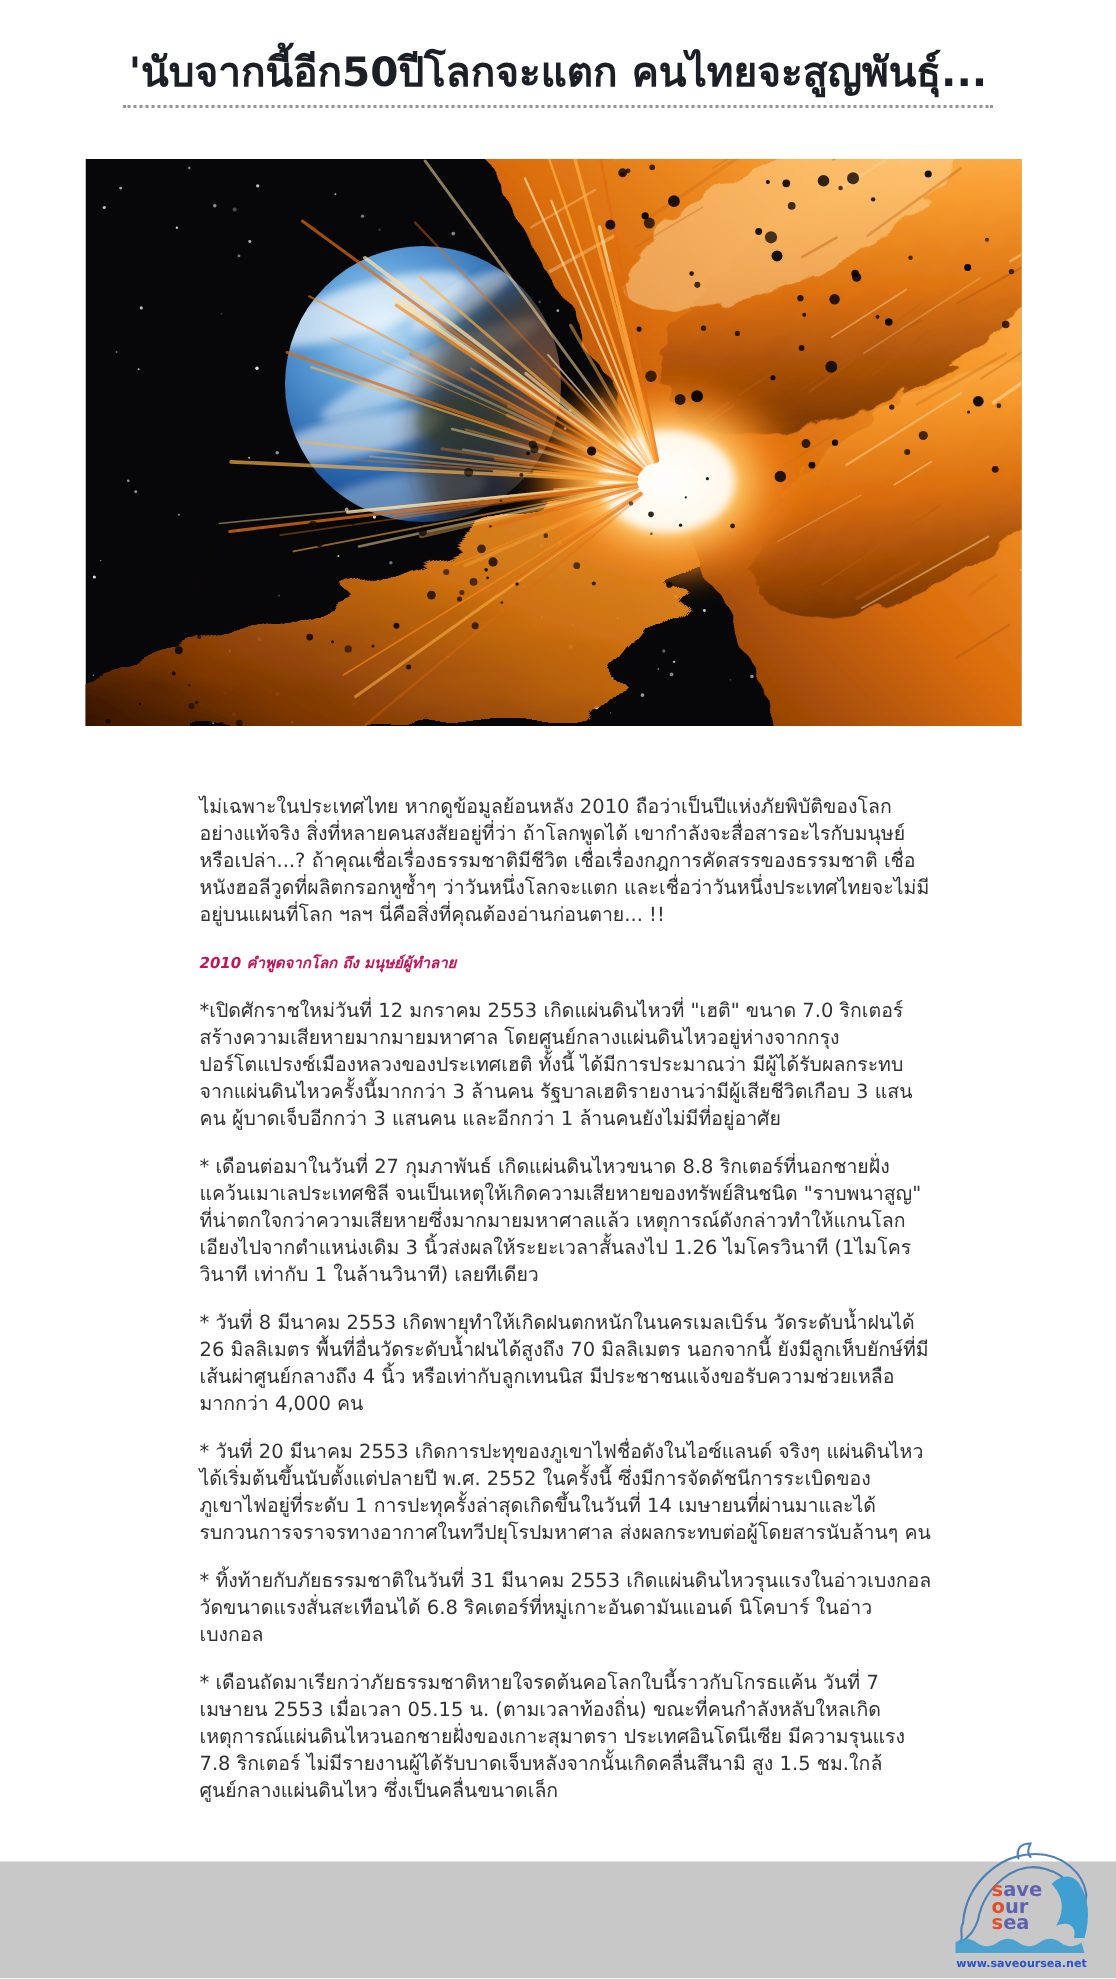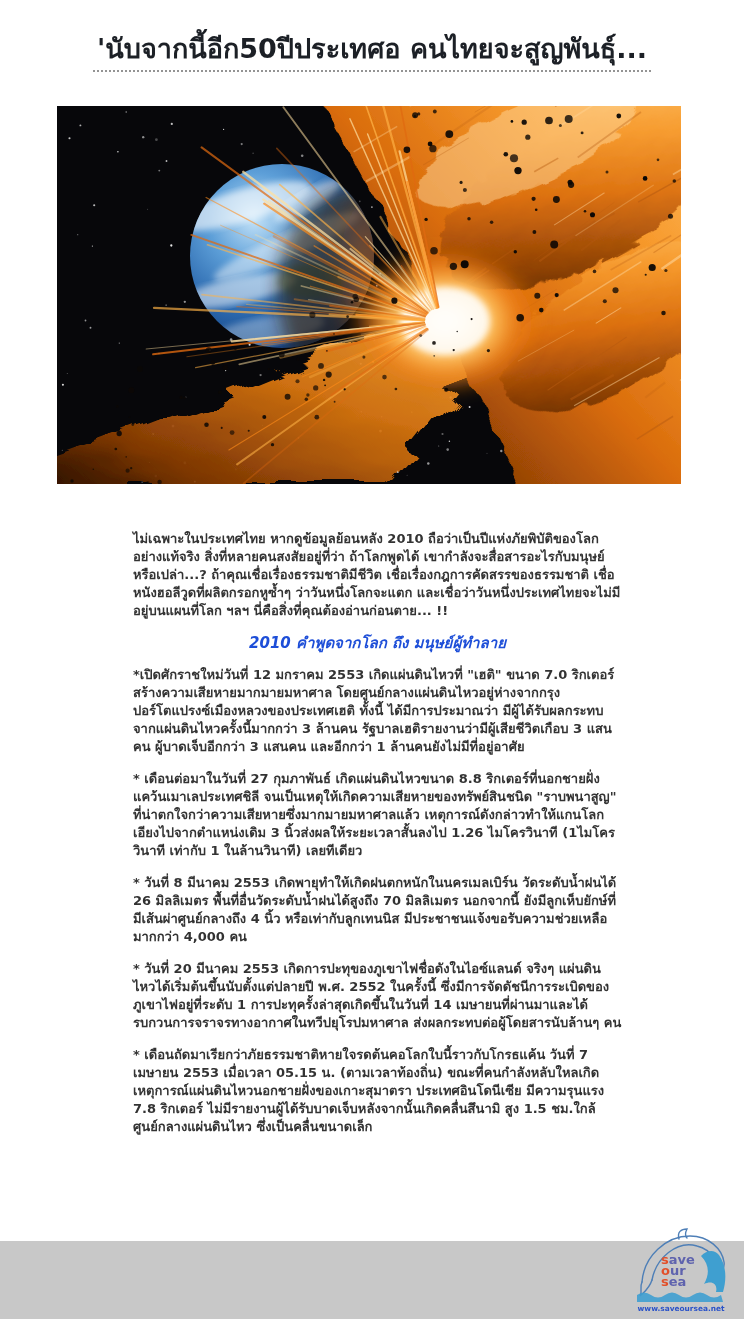--- a/index.html
+++ b/index.html
@@ -14,36 +14,36 @@
     display:inline-block;font-size:27px;font-weight:bold;color:#1c2026;
     line-height:1.25;border-bottom:2px dotted #949494;padding:0 4px 4px 4px;
     letter-spacing:0;
   }
   .hero{margin:34px 0 0 57px;width:624px;height:378px;line-height:0;}
   .hero svg{display:block;}
   .content{
     margin:46px 0 0 133px;width:489px;color:#333333;
     font-size:13px;line-height:18px;text-align:left;
   }
-  .content p{margin:0 0 14px 0;font-weight:bold;}
+  .content p{margin:0 0 14px 0;}
   .section-heading{
-    font-weight:bold;font-style:italic;font-size:15px;color:#1d4ed8;margin:4px 0 16px 0;text-align:center;
+    font-weight:bold;font-style:italic;font-size:10px;color:#be185d;margin:4px 0 16px 0;
   }
   .logo{position:absolute;right:15px;bottom:5px;z-index:2;width:96px;height:86px;}
   .logo svg{display:block;}
 </style>
 </head>
 <body>
 
 <div class="footer-band"></div>
 
 <div class="page">
 
   <div class="title-wrap">
-    <span class="page-title">'นับจากนี้อีก50ปีประเทศอ คนไทยจะสูญพันธุ์...</span>
+    <span class="page-title">'นับจากนี้อีก50ปีโลกจะแตก คนไทยจะสูญพันธุ์...</span>
   </div>
 
   <div class="hero">
     <svg viewBox="0 0 624 378" width="624" height="378" xmlns="http://www.w3.org/2000/svg">
       <defs>
         <radialGradient id="gEarth" cx="0.35" cy="0.3" r="0.9">
           <stop offset="0" stop-color="#c3e2f8"></stop>
           <stop offset="0.28" stop-color="#5d9fd8"></stop>
           <stop offset="0.58" stop-color="#2a67ad"></stop>
           <stop offset="0.85" stop-color="#143e7a"></stop>
@@ -475,20 +475,21 @@
     </svg>
   </div>
 
   <div class="content">
     <p>ไม่เฉพาะในประเทศไทย หากดูข้อมูลย้อนหลัง 2010 ถือว่าเป็นปีแห่งภัยพิบัติของโลกอย่างแท้จริง สิ่งที่หลายคนสงสัยอยู่ที่ว่า ถ้าโลกพูดได้ เขากำลังจะสื่อสารอะไรกับมนุษย์หรือเปล่า...? ถ้าคุณเชื่อเรื่องธรรมชาติมีชีวิต เชื่อเรื่องกฎการคัดสรรของธรรมชาติ เชื่อหนังฮอลีวูดที่ผลิตกรอกหูซ้ำๆ ว่าวันหนึ่งโลกจะแตก และเชื่อว่าวันหนึ่งประเทศไทยจะไม่มีอยู่บนแผนที่โลก ฯลฯ นี่คือสิ่งที่คุณต้องอ่านก่อนตาย... !!</p>
     <p class="section-heading">2010 คำพูดจากโลก ถึง มนุษย์ผู้ทำลาย</p>
     <p>*เปิดศักราชใหม่วันที่ 12 มกราคม 2553 เกิดแผ่นดินไหวที่ "เฮติ" ขนาด 7.0 ริกเตอร์ สร้างความเสียหายมากมายมหาศาล โดยศูนย์กลางแผ่นดินไหวอยู่ห่างจากกรุงปอร์โตแปรงซ์เมืองหลวงของประเทศเฮติ ทั้งนี้ ได้มีการประมาณว่า มีผู้ได้รับผลกระทบจากแผ่นดินไหวครั้งนี้มากกว่า 3 ล้านคน รัฐบาลเฮติรายงานว่ามีผู้เสียชีวิตเกือบ 3 แสนคน ผู้บาดเจ็บอีกกว่า 3 แสนคน และอีกกว่า 1 ล้านคนยังไม่มีที่อยู่อาศัย</p>
     <p>* เดือนต่อมาในวันที่ 27 กุมภาพันธ์ เกิดแผ่นดินไหวขนาด 8.8 ริกเตอร์ที่นอกชายฝั่งแคว้นเมาเลประเทศชิลี จนเป็นเหตุให้เกิดความเสียหายของทรัพย์สินชนิด "ราบพนาสูญ" ที่น่าตกใจกว่าความเสียหายซึ่งมากมายมหาศาลแล้ว เหตุการณ์ดังกล่าวทำให้แกนโลกเอียงไปจากตำแหน่งเดิม 3 นิ้วส่งผลให้ระยะเวลาสั้นลงไป 1.26 ไมโครวินาที (1ไมโครวินาที เท่ากับ 1 ในล้านวินาที) เลยทีเดียว</p>
     <p>* วันที่ 8  มีนาคม 2553 เกิดพายุทำให้เกิดฝนตกหนักในนครเมลเบิร์น วัดระดับน้ำฝนได้ 26 มิลลิเมตร พื้นที่อื่นวัดระดับน้ำฝนได้สูงถึง 70 มิลลิเมตร นอกจากนี้ ยังมีลูกเห็บยักษ์ที่มีเส้นผ่าศูนย์กลางถึง 4 นิ้ว หรือเท่ากับลูกเทนนิส มีประชาชนแจ้งขอรับความช่วยเหลือมากกว่า 4,000 คน</p>
     <p>* วันที่ 20 มีนาคม 2553 เกิดการปะทุของภูเขาไฟชื่อดังในไอซ์แลนด์ จริงๆ แผ่นดินไหวได้เริ่มต้นขึ้นนับตั้งแต่ปลายปี พ.ศ. 2552 ในครั้งนี้ ซึ่งมีการจัดดัชนีการระเบิดของภูเขาไฟอยู่ที่ระดับ 1 การปะทุครั้งล่าสุดเกิดขึ้นในวันที่ 14 เมษายนที่ผ่านมาและได้รบกวนการจราจรทางอากาศในทวีปยุโรปมหาศาล ส่งผลกระทบต่อผู้โดยสารนับล้านๆ คน</p>
+    <p>* ทิ้งท้ายกับภัยธรรมชาติในวันที่ 31 มีนาคม 2553 เกิดแผ่นดินไหวรุนแรงในอ่าวเบงกอล วัดขนาดแรงสั่นสะเทือนได้ 6.8 ริคเตอร์ที่หมู่เกาะอันดามันแอนด์ นิโคบาร์ ในอ่าวเบงกอล</p>
     <p>* เดือนถัดมาเรียกว่าภัยธรรมชาติหายใจรดต้นคอโลกใบนี้ราวกับโกรธแค้น วันที่ 7 เมษายน 2553 เมื่อเวลา 05.15 น. (ตามเวลาท้องถิ่น) ขณะที่คนกำลังหลับใหลเกิดเหตุการณ์แผ่นดินไหวนอกชายฝั่งของเกาะสุมาตรา ประเทศอินโดนีเซีย มีความรุนแรง 7.8 ริกเตอร์ ไม่มีรายงานผู้ได้รับบาดเจ็บหลังจากนั้นเกิดคลื่นสึนามิ สูง 1.5 ชม.ใกล้ศูนย์กลางแผ่นดินไหว ซึ่งเป็นคลื่นขนาดเล็ก</p>
   </div>
 
 </div>
 
 <div class="logo">
   <svg viewBox="0 0 96 86" width="96" height="86" xmlns="http://www.w3.org/2000/svg">
 
     <g stroke="#4e7fb7" stroke-width="1.4" fill="none" stroke-linecap="round">
       <path d="M9,54 C11,28 33,8 57,8 C76,8 89,21 91,34 C92,40 88,45 83,46 C87,35 79,22 64,18 C44,12 23,30 19,52"></path>

